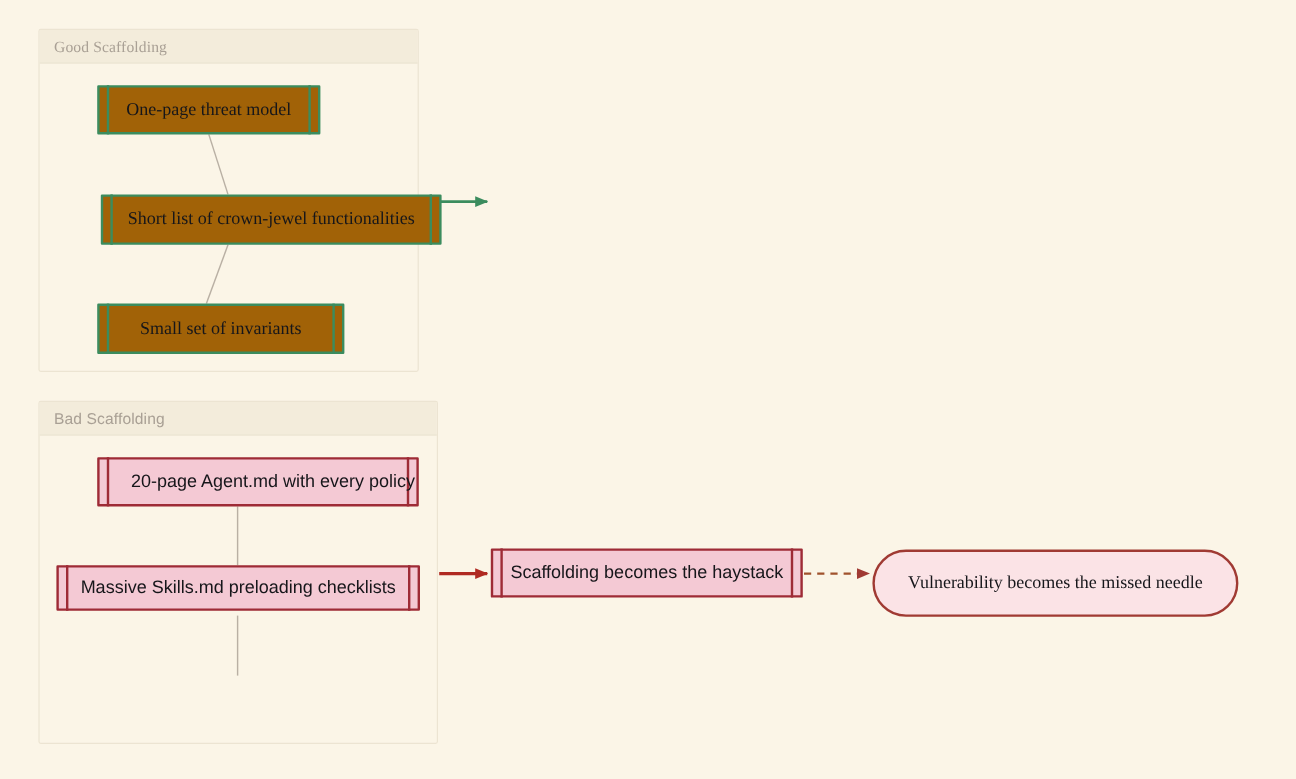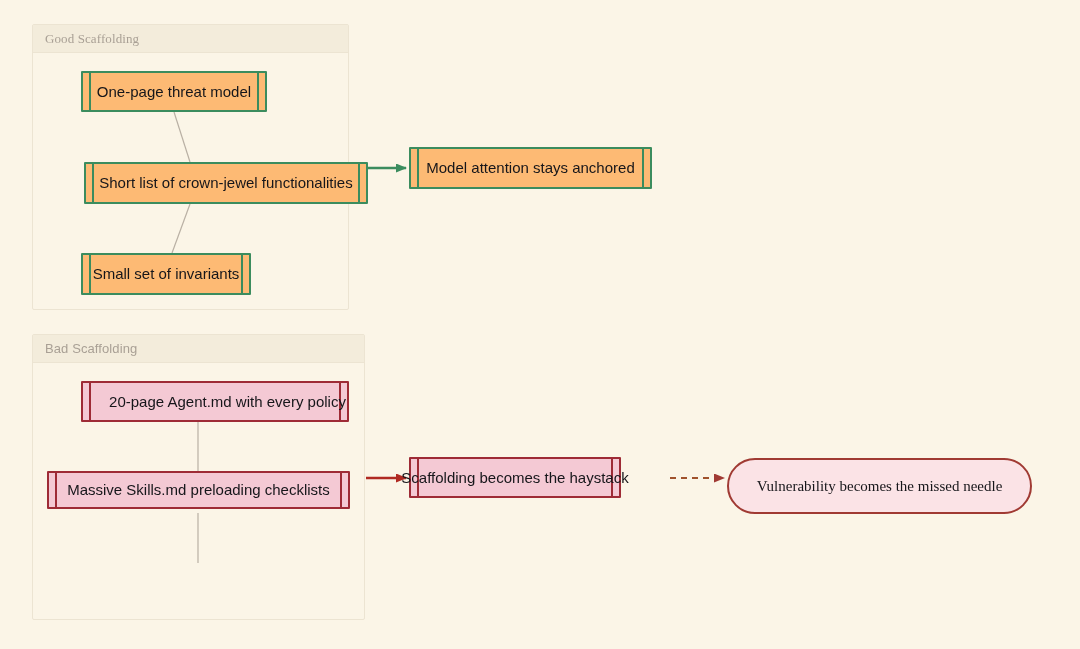--- a/index.html
+++ b/index.html
@@ -82,22 +82,23 @@
     width: 0;
     border-left-style: solid;
     border-left-width: 2px;
     z-index: 1;
   }
   .node .bar.left  { left: 6px; }
   .node .bar.right { right: 6px; }
 
   
   .node.green {
-    background: #fdba74;
+    background: #a16207;
     border-color: #3b8c5e;
+    font-family: Liberation Serif, serif;
   }
   .node.green .bar { border-left-color: #3b8c5e; }
 
   
   .node.pink {
     background: #f4c9d4;
     border-color: #9e2b36;
   }
   .node.pink .bar { border-left-color: #9e2b36; }
 
@@ -105,27 +106,27 @@
   .node.stadium {
     border-radius: 999px;
     background: #fbe3e6;
     border-color: #a03a33;
     border-width: 2px;
   }
 
   
   #node-threat-model      { left: 81px;  top: 71px;  width: 186px; height: 41px; }
   #node-crown-jewel       { left: 48px;  top: 162px; width: 284px; height: 42px; margin-left: 36px; }
-  #node-invariants        { left: 81px;  top: 253px; width: 170px; height: 42px; justify-content: center; }
+  #node-invariants        { left: 81px;  top: 253px; width: 206px; height: 42px; justify-content: center; }
   #node-attention-anchored{ left: 409px; top: 147px; width: 243px; height: 42px; }
 
   #node-agent-md          { left: 81px;  top: 381px; width: 268px; height: 41px; padding-left: 25px; }
   #node-skills-md         { left: 47px;  top: 471px; width: 303px; height: 38px; }
   #node-boilerplate       { left: 81px;  top: 563px; width: 231px; height: 42px; }
-  #node-haystack          { left: 409px; top: 457px; width: 212px; height: 41px; }
+  #node-haystack          { left: 409px; top: 457px; width: 260px; height: 41px; }
   #node-needle            { left: 727px; top: 458px; width: 305px; height: 56px; font-family: Liberation Serif, serif; }
 
   
   #edges {
     position: absolute;
     left: 0;
     top: 0;
     width: 1080px;
     height: 649px;
     pointer-events: none;
@@ -184,25 +185,20 @@
     <span class="bar right"></span>
     <span class="label">Short list of crown-jewel functionalities</span>
   </div>
 
   <div id="node-invariants" class="node green">
     <span class="bar left"></span>
     <span class="bar right"></span>
     <span class="label">Small set of invariants</span>
   </div>
 
-  <div id="node-attention-anchored" class="node green">
-    <span class="bar left"></span>
-    <span class="bar right"></span>
-    <span class="label">Model attention stays anchored</span>
-  </div>
 
   <div id="node-agent-md" class="node pink">
     <span class="bar left"></span>
     <span class="bar right"></span>
     <span class="label">20-page Agent.md with every policy</span>
   </div>
 
   <div id="node-skills-md" class="node pink">
     <span class="bar left"></span>
     <span class="bar right"></span>

